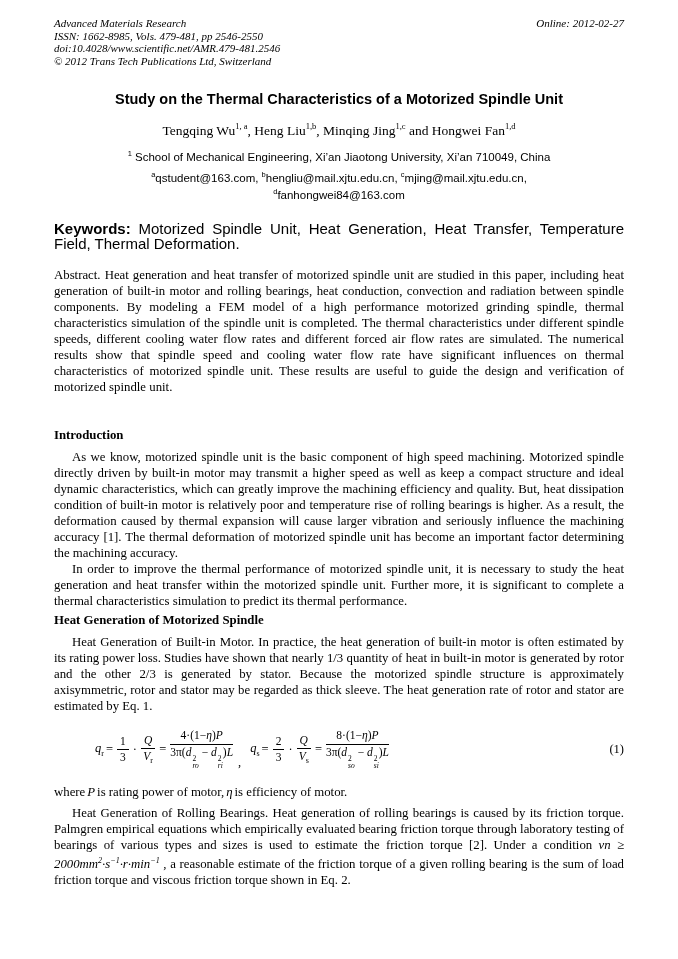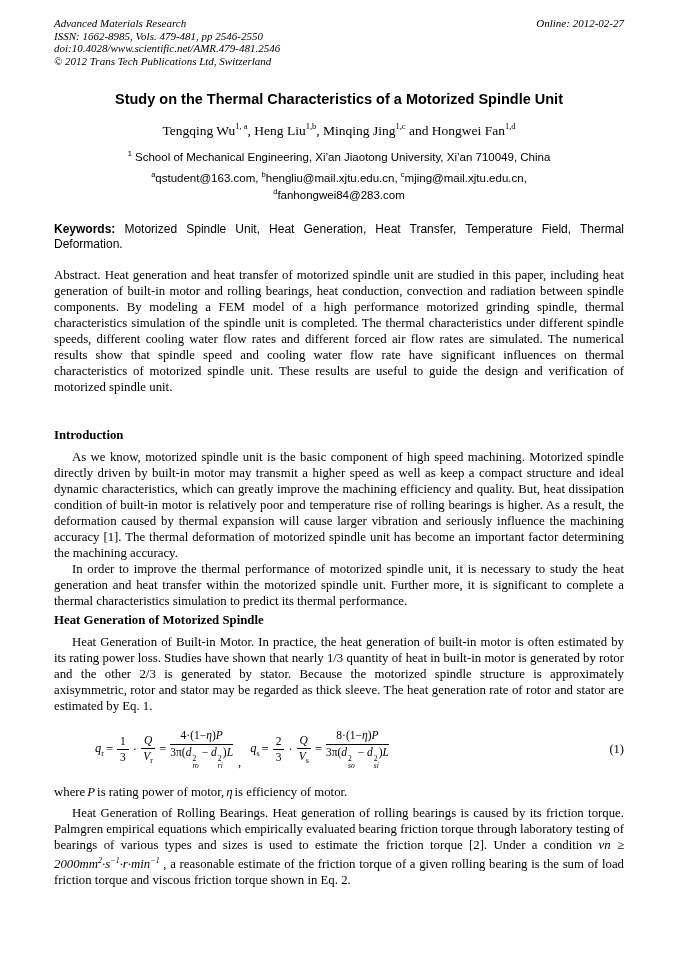--- a/index.html
+++ b/index.html
@@ -56,21 +56,21 @@
     text-align: center;
     font-family: "Liberation Sans", sans-serif;
     font-size: 11.5px;
     line-height: 14px;
   }
 
   
   .keywords {
     margin-top: 21px;
     font-family: "Liberation Sans", sans-serif;
-    font-size: 12px;
+    font-size: 15px;
     line-height: 14.5px;
     text-align: justify;
   }
   .keywords b { font-weight: bold; }
 
   
   .para {
     font-size: 12.8px;
     line-height: 16px;
     text-align: justify;
@@ -157,21 +157,21 @@
 
   <div class="affil">
     <sup>1</sup><span> School of Mechanical Engineering, Xi’an Jiaotong University, Xi’an 710049, China</span>
   </div>
 
   <div class="emails">
     <div>
       <sup>a</sup><span>qstudent@163.com, </span><sup>b</sup><span>hengliu@mail.xjtu.edu.cn, </span><sup>c</sup><span>mjing@mail.xjtu.edu.cn,</span>
     </div>
     <div>
-      <sup>d</sup><span>fanhongwei84@283.com</span>
+      <sup>d</sup><span>fanhongwei84@163.com</span>
     </div>
   </div>
 
   <div class="keywords">
     <b>Keywords:</b><span> Motorized Spindle Unit, Heat Generation, Heat Transfer, Temperature Field, Thermal Deformation.</span>
   </div>
 
   <p class="para abstract">
     <span class="lead">Abstract.</span><span> Heat generation and heat transfer of motorized spindle unit are studied in this paper, including heat generation of built-in motor and rolling bearings, heat conduction, convection and radiation between spindle components. By modeling a FEM model of a high performance motorized grinding spindle, thermal characteristics simulation of the spindle unit is completed. The thermal characteristics under different spindle speeds, different cooling water flow rates and different forced air flow rates are simulated. The numerical results show that spindle speed and cooling water flow rate have significant influences on thermal characteristics of motorized spindle unit. These results are useful to guide the design and verification of motorized spindle unit.</span>
   </p>

